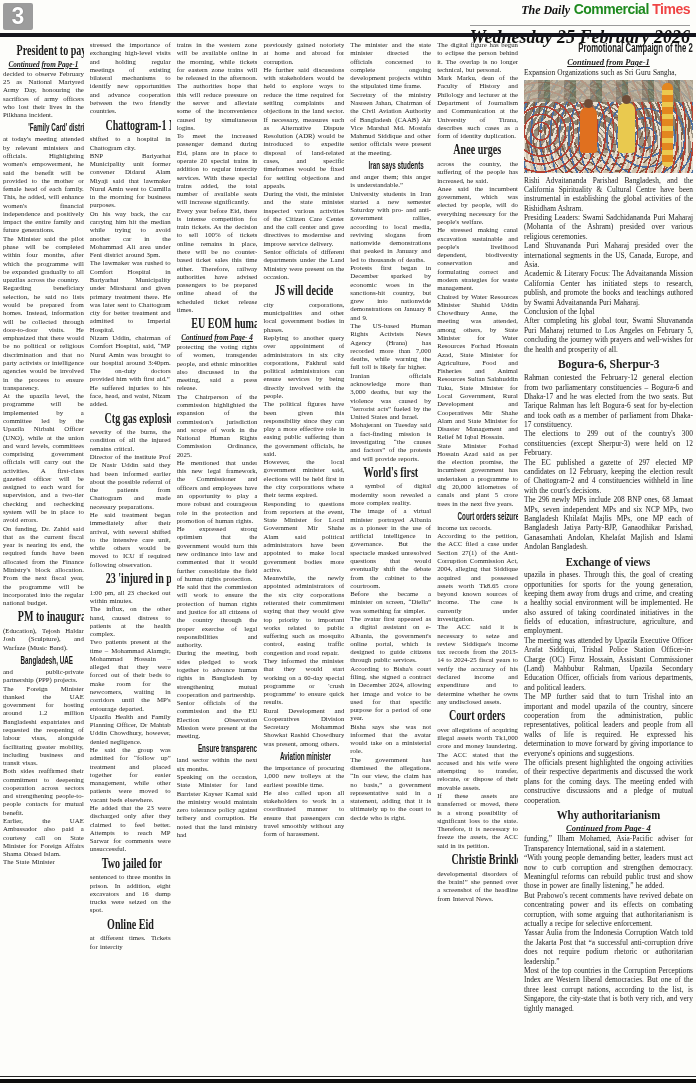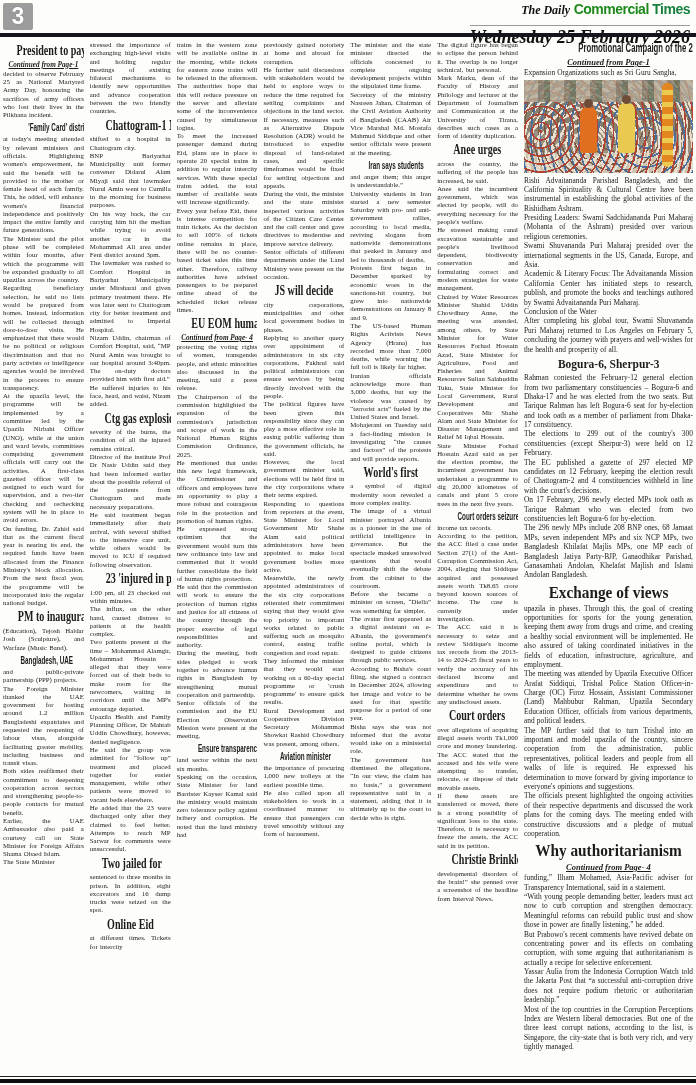--- a/index.html
+++ b/index.html
@@ -6,37 +6,37 @@
   .page{position:relative;width:696px;height:1085px;background:#fdfdfa;overflow:hidden;
         font-family:"Liberation Serif",serif;color:#1c1c1c;margin:0 auto;}
   
   .pagenum{position:absolute;top:3px;left:3px;width:30px;height:27px;background:#9c9c9c;
            color:#fff;font-family:"Liberation Sans",sans-serif;font-weight:bold;font-size:23px;
            text-align:center;line-height:26px;border-radius:2px;text-shadow:0 0 1px #555;}
   .mh{position:absolute;top:2px;right:6px;text-align:right;}
   .mh1{font-size:14px;line-height:15px;white-space:nowrap;}
   .mh-daily{font-family:"Liberation Serif",serif;font-style:italic;font-weight:bold;font-size:12px;color:#111;}
   .mh-comm{font-family:"Liberation Sans",sans-serif;font-weight:bold;color:#1e8a1e;letter-spacing:-0.5px;}
-  .mh-times{font-family:"Liberation Sans",sans-serif;font-weight:bold;color:#15803d;letter-spacing:-0.5px;}
+  .mh-times{font-family:"Liberation Sans",sans-serif;font-weight:bold;color:#ef4444;letter-spacing:-0.5px;}
   .mh-date{font-family:"Liberation Serif",serif;font-style:italic;font-weight:bold;font-size:18px;
            border-top:1px solid #9a9a9a;margin-top:7px;padding-top:1px;color:#111;}
   .toprule{position:absolute;top:33px;left:0;width:696px;height:4px;background:#15151d;}
   
   .cols{position:absolute;top:41px;left:3px;right:3px;bottom:10px;display:flex;gap:6px;overflow:hidden;}
   .col{flex:1 1 0;overflow:hidden;min-width:0;}
   .col.wide{flex:0 0 169px;}
   
   .blk{margin:0;}
   .p{font-size:6.8px;line-height:1.22;text-align:justify;word-spacing:0.6px;}
   .wide .p{font-size:7.4px;line-height:1.27;word-spacing:0.3px;}
   .h1,.h2,.hw,.hx{font-weight:bold;text-align:center;margin:3px 0 2px;line-height:1.05;overflow:visible;}
   .h1{font-size:14px;font-family:"Liberation Serif",serif;}
   .h2{font-size:10.5px;font-family:"Liberation Sans",sans-serif;}
   .hw{font-size:12.5px;font-family:"Liberation Sans",sans-serif;margin-top:1px;}
-  .hx{font-size:17px;font-family:"Liberation Serif",serif;margin:4px 0 2px;}
+  .hx{font-size:12px;font-family:"Liberation Serif",serif;margin:4px 0 2px;}
   .h1>span,.h2>span,.hw>span,.hx>span{display:inline-block;white-space:nowrap;transform-origin:50% 50%;}
   .h1>span{transform:scaleX(.72);}
   .h2>span{transform:scaleX(.60);}
   .hw>span{transform:scaleX(.62);}
   .hx>span{transform:scaleX(.90);}
   .wide .h1>span{transform:scaleX(.85);}
   .wide .h1{font-size:13.5px;}
   .k{font-size:7.2px;font-weight:bold;font-style:italic;text-align:center;margin:0 0 1px;text-decoration:underline;}
   .wide .k{font-size:8.5px;}
   
@@ -201,29 +201,28 @@
         <div class="blk p">Expansion Organizations such as Sri Guru Sangha,</div>
         <div class="blk ph">
           <div class="ph-bg"></div>
           <div class="ph-building"></div>
           <div class="monk orange"></div>
           <div class="monk yellow"></div>
           <div class="pole"></div>
         </div>
         <div class="blk p">Rishi Advaitananda Parishad Bangladesh, and the California Spirituality &amp; Cultural Centre have been instrumental in establishing the global activities of the Rishidham Ashram.</div>
         <div class="blk p">Presiding Leaders: Swami Sadchidananda Puri Maharaj (Mohanta of the Ashram) presided over various religious ceremonies.</div>
-        <div class="blk p">Swami Shuvananda Puri Maharaj presided over the international segments in the US, Canada, Europe, and Asia.</div>
+        <div class="blk p">Land Shuvananda Puri Maharaj presided over the international segments in the US, Canada, Europe, and Asia.</div>
         <div class="blk p">Academic &amp; Literary Focus: The Advaitananda Mission California Center has initiated steps to research, publish, and promote the books and teachings authored by Swami Advaitananda Puri Maharaj.</div>
-        <div class="blk p">Conclusion of the Water</div>
+        <div class="blk p">Conclusion of the Iqbal</div>
         <div class="blk p">After completing his global tour, Swami Shuvananda Puri Maharaj returned to Los Angeles on February 5, concluding the journey with prayers and well-wishes for the health and prosperity of all.</div>
         <div class="blk h1"><span>Bogura-6, Sherpur-3</span></div>
         <div class="blk p">Rahman contested the February-12 general election from two parliamentary constituencies – Bogura-6 and Dhaka-17 and he was elected from the two seats. But Tarique Rahman has left Bogura-6 seat for by-election and took oath as a member of parliament from Dhaka-17 constituency.</div>
         <div class="blk p">The elections to 299 out of the country's 300 constituencies (except Sherpur-3) were held on 12 February.</div>
         <div class="blk p">The EC published a gazette of 297 elected MP candidates on 12 February, keeping the election result of Chattogram-2 and 4 constituencies withheld in line with the court's decisions.</div>
-        <div class="blk p">On 17 February, 296 newly elected MPs took oath as Tarique Rahman who was elected from two constituencies left Bogura-6 for by-election.</div>
         <div class="blk p">The 296 newly MPs include 208 BNP ones, 68 Jamaat MPs, seven independent MPs and six NCP MPs, two Bangladesh Khilafat Majlis MPs, one MP each of Bangladesh Jatiya Party-BJP, Ganaodhikar Parishad, Ganasamhati Andolan, Khelafat Majlish and Islami Andolan Bangladesh.</div>
         <div class="blk hx"><span>Exchange of views</span></div>
         <div class="blk p">upazila in phases. Through this, the goal of creating opportunities for sports for the young generation, keeping them away from drugs and crime, and creating a healthy social environment will be implemented. He also assured of taking coordinated initiatives in the fields of education, infrastructure, agriculture, and employment.</div>
         <div class="blk p">The meeting was attended by Upazila Executive Officer Arafat Siddiqui, Trishal Police Station Officer-in-Charge (OC) Firoz Hossain, Assistant Commissioner (Land) Mahbubur Rahman, Upazila Secondary Education Officer, officials from various departments, and political leaders.</div>
         <div class="blk p">The MP further said that to turn Trishal into an important and model upazila of the country, sincere cooperation from the administration, public representatives, political leaders and people from all walks of life is required. He expressed his determination to move forward by giving importance to everyone's opinions and suggestions.</div>
         <div class="blk p">The officials present highlighted the ongoing activities of their respective departments and discussed the work plans for the coming days. The meeting ended with constructive discussions and a pledge of mutual cooperation.</div>
         <div class="blk hx"><span>Why authoritarianism</span></div>
         <div class="blk k"><span>Continued from Page- 4</span></div>
         <div class="blk p">funding,” Ilham Mohamed, Asia-Pacific adviser for Transparency International, said in a statement.</div>
         <div class="blk p">“With young people demanding better, leaders must act now to curb corruption and strengthen democracy. Meaningful reforms can rebuild public trust and show those in power are finally listening,” he added.</div>

